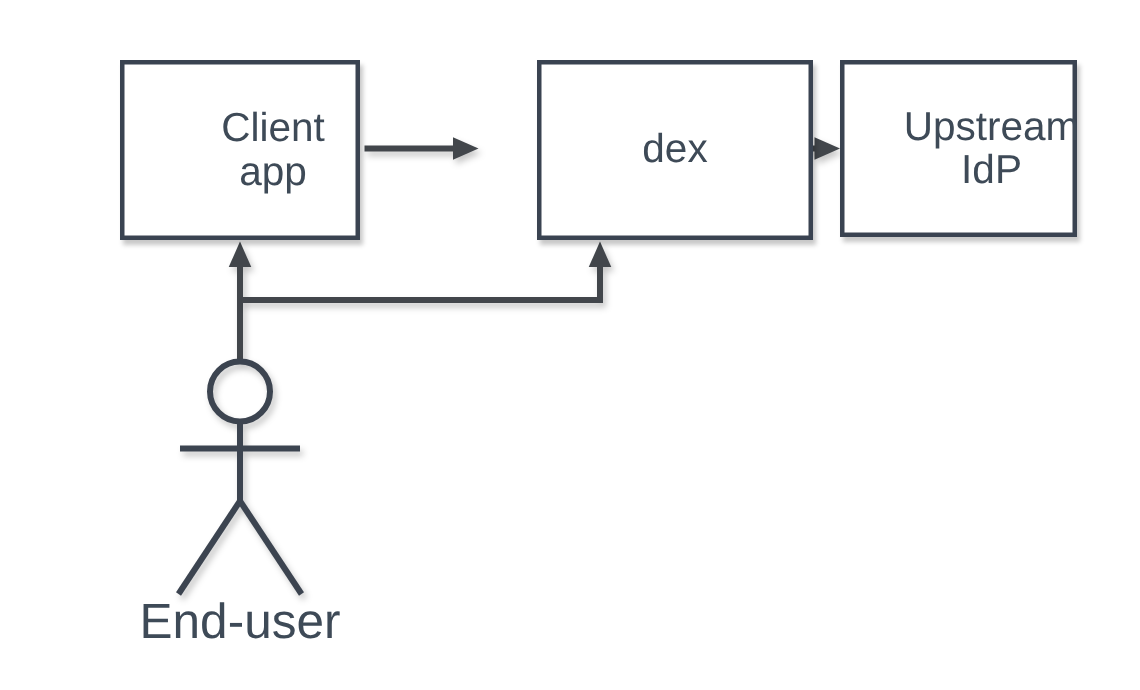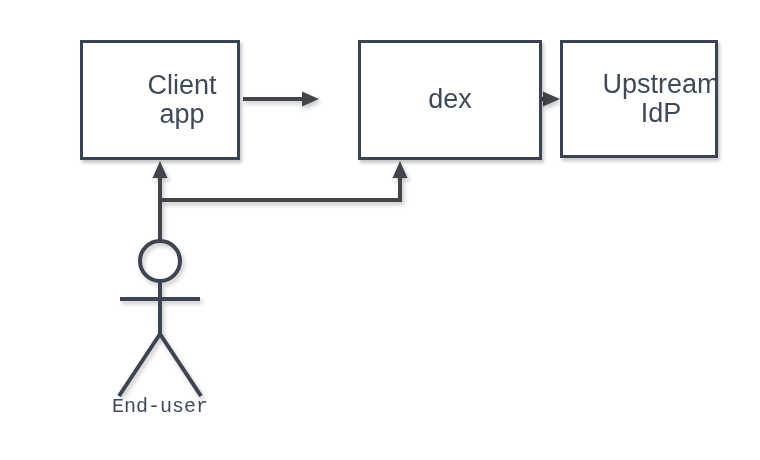--- a/index.html
+++ b/index.html
@@ -44,23 +44,22 @@
   }
   #node-client-app { left: 80px;  top: 40px; width: 160px; height: 120px; padding-left: 44px; }
   #node-dex        { left: 320px; top: 40px; width: 184px; height: 120px; margin-left: 38px; }
   #node-upstream   { left: 560px; top: 40px; width: 158px; height: 118px; padding-left: 44px; }
   .actor-label {
     position: absolute;
     left: 160px;
     top: 395px;
     transform: translateX(-50%);
     color: #3e4a57;
-    font-size: 20px;
+    font-size: 33px;
     white-space: nowrap;
-    font-family: Liberation Mono, monospace;
   }
   .edge-stroke {
     stroke: #42464b;
     stroke-width: 4;
     fill: none;
   }
   .edge-head {
     fill: #42464b;
     stroke: none;
   }

